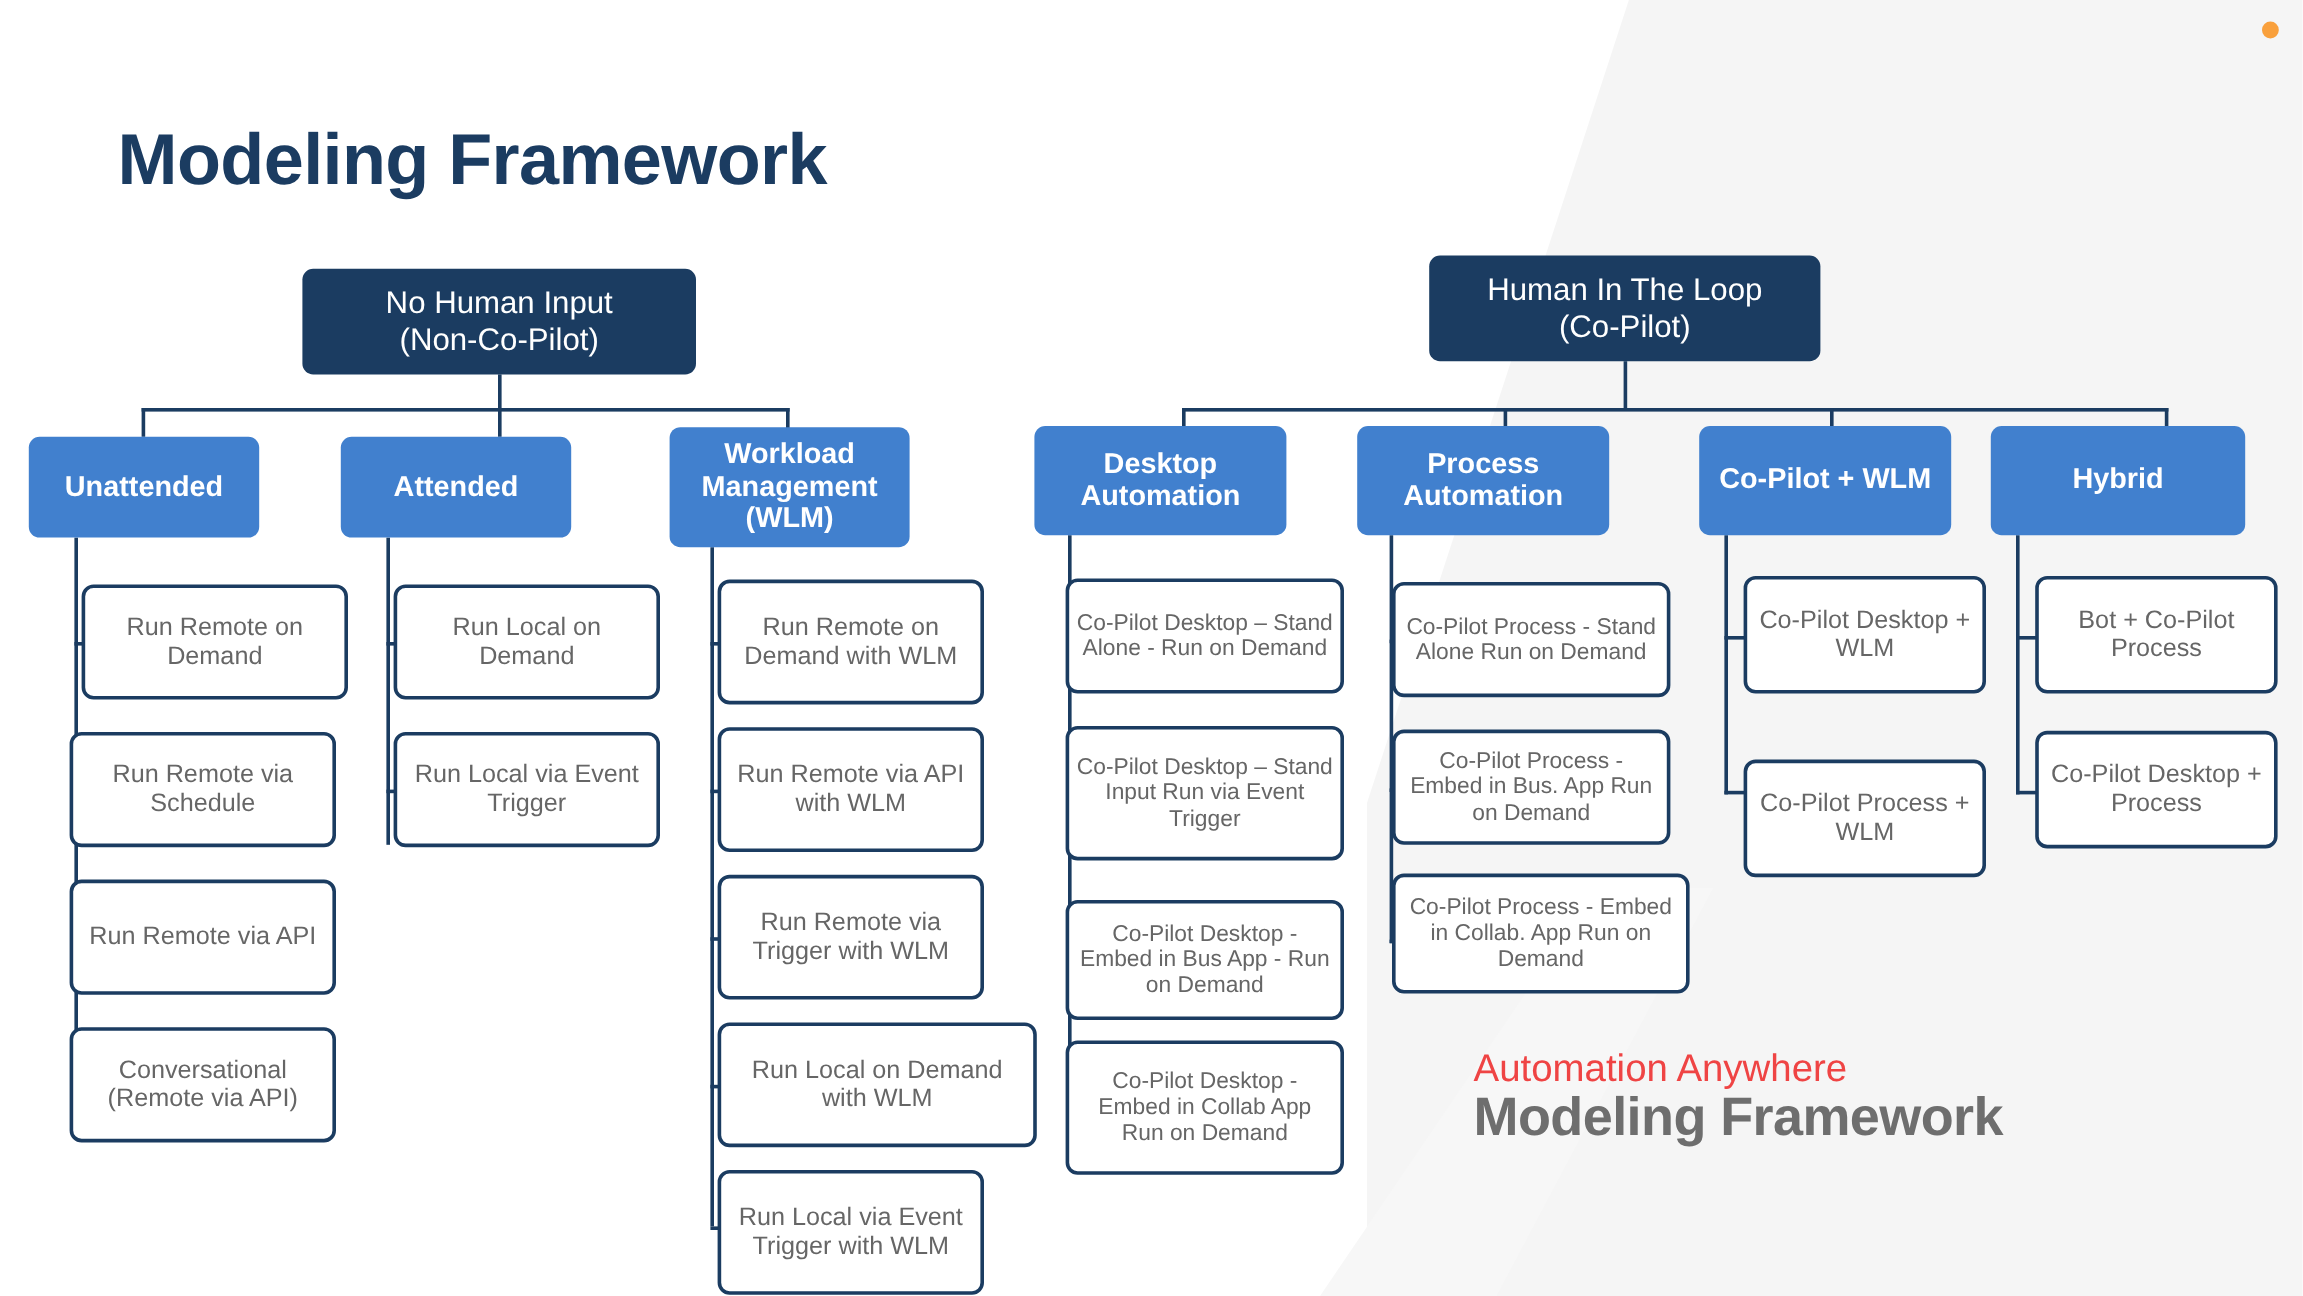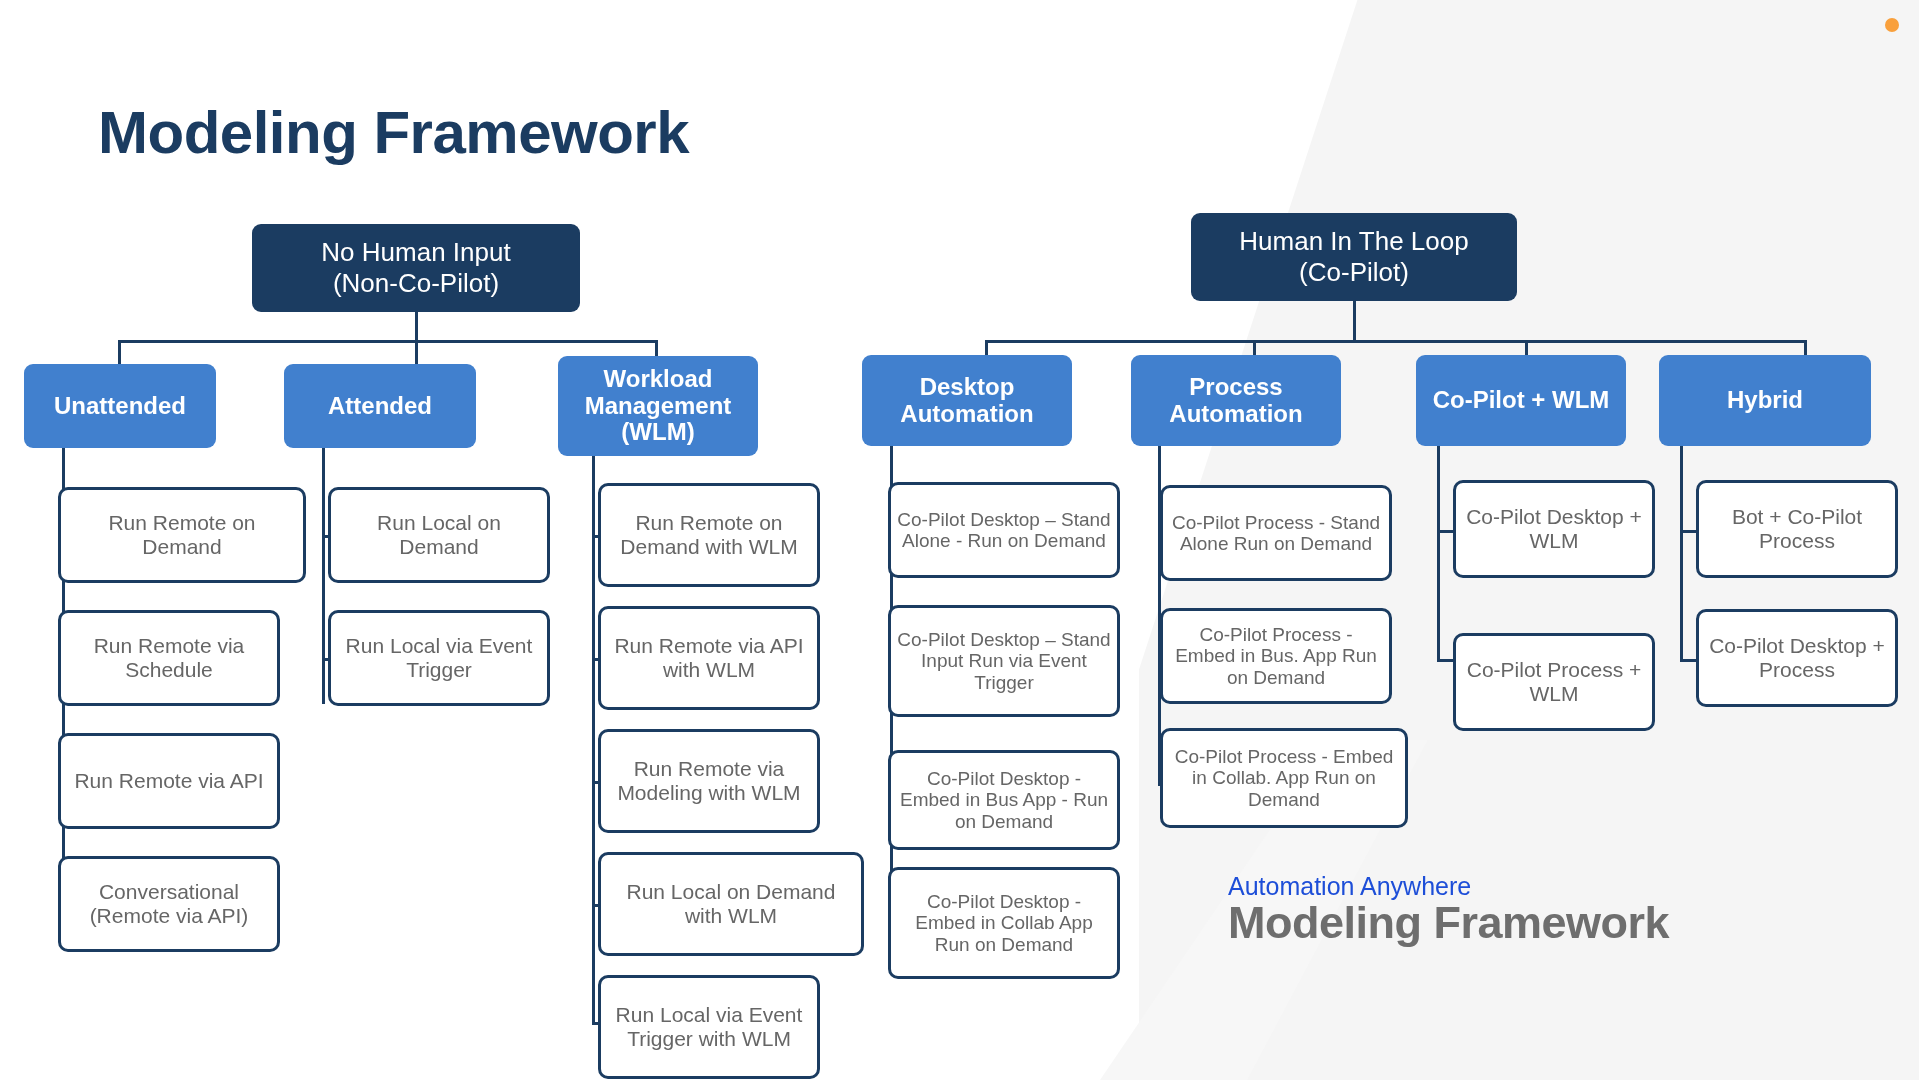--- a/index.html
+++ b/index.html
@@ -29,21 +29,21 @@
 
   
   #page-title{
     position:absolute;left:98px;top:98px;
     font-size:60px;font-weight:bold;color:#1b3c61;
     letter-spacing:-0.5px;z-index:5;white-space:nowrap;
   }
 
   
   #branding{position:absolute;left:1228px;top:872px;z-index:6;}
-  #brand-company{font-size:25px;color:#1d4ed8;line-height:1.15;}
+  #brand-company{font-size:32px;color:#ef4444;line-height:1.15;}
   #brand-l1,#brand-l2{font-size:45px;font-weight:bold;color:#6e6e6e;line-height:0.98;letter-spacing:-0.5px;}
 
   
   .node{position:absolute;box-sizing:border-box;display:flex;align-items:center;justify-content:center;text-align:center;z-index:4;}
 
   .root{
     background:#1b3c61;color:#ffffff;border-radius:9px;
     font-size:26px;line-height:1.18;padding:6px 10px;
   }
   .cat{
@@ -85,21 +85,21 @@
 
 <div class="node cat" style="left:24px;top:364px;width:192px;height:84px;">
   <span>Unattended</span>
 </div>
 <div class="conn vline" style="left:62px;top:448px;height:502px;"></div>
 <div class="conn hline" style="left:62px;top:535px;width:22px;"></div>
 <div class="conn hline" style="left:62px;top:658px;width:22px;"></div>
 <div class="conn hline" style="left:62px;top:781px;width:22px;"></div>
 <div class="conn hline" style="left:62px;top:904px;width:22px;"></div>
 
-<div class="node leaf" style="left:58px;top:487px;width:248px;height:96px;">
+<div class="node leaf" style="left:68px;top:487px;width:222px;height:96px;">
   <span>Run Remote on Demand</span>
   </div>
 <div class="node leaf" style="left:58px;top:610px;width:222px;height:96px;">
   <span>Run Remote via Schedule</span>
   </div>
 <div class="node leaf" style="left:58px;top:733px;width:222px;height:96px;">
   <span>Run Remote via API</span>
   </div>
 <div class="node leaf" style="left:58px;top:856px;width:222px;height:96px;">
   <span>Conversational (Remote via API)</span>
@@ -129,21 +129,21 @@
 <div class="conn hline" style="left:592px;top:904px;width:22px;"></div>
 <div class="conn hline" style="left:592px;top:1022px;width:22px;"></div>
 
 <div class="node leaf" style="left:598px;top:483px;width:222px;height:104px;">
   <span>Run Remote on Demand with WLM</span>
   </div>
 <div class="node leaf" style="left:598px;top:606px;width:222px;height:104px;">
   <span>Run Remote via API with WLM</span>
   </div>
 <div class="node leaf" style="left:598px;top:729px;width:222px;height:104px;">
-  <span>Run Remote via Modeling with WLM</span>
+  <span>Run Remote via Trigger with WLM</span>
   </div>
 <div class="node leaf" style="left:598px;top:852px;width:266px;height:104px;">
   <span>Run Local on Demand with WLM</span>
   </div>
 <div class="node leaf" style="left:598px;top:975px;width:222px;height:104px;">
   <span>Run Local via Event Trigger with WLM</span>
   </div>
 
 <div class="node root" style="left:1191px;top:213px;width:326px;height:88px;">
   <div>

